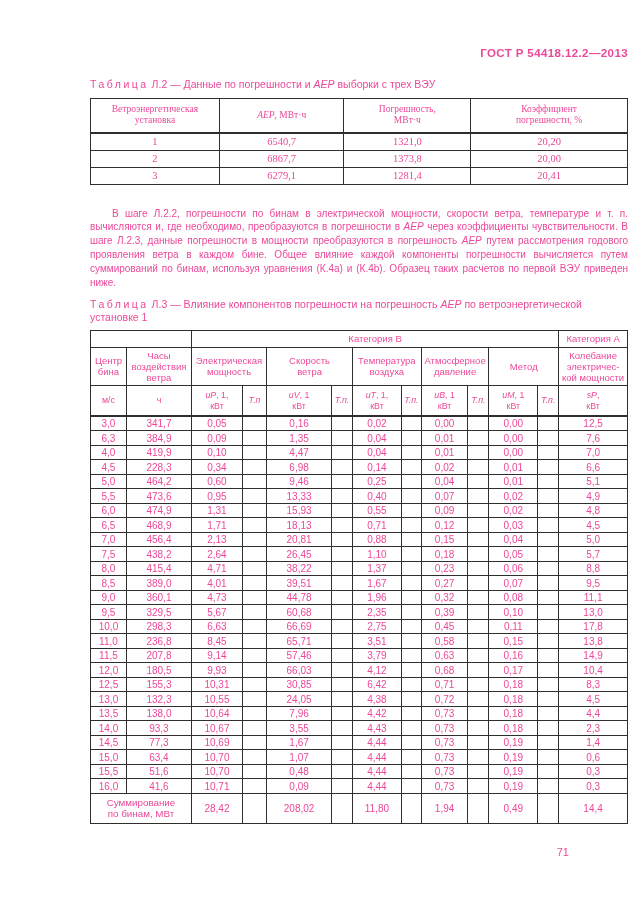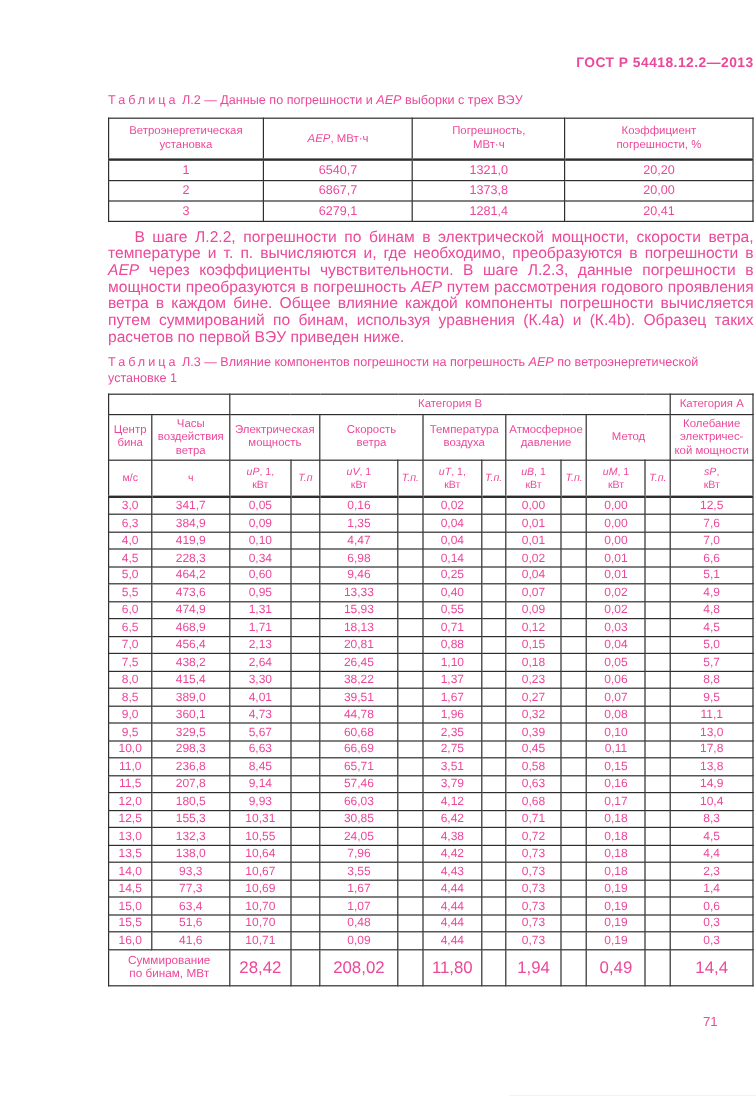--- a/index.html
+++ b/index.html
@@ -19,55 +19,55 @@
     text-align:right;
     font-size:11.5px;
     font-weight:bold;
     letter-spacing:0.4px;
   }
   .caption { margin-top:19px; font-size:10.5px; line-height:13px; }
   .caption .cap-label { letter-spacing:2.5px; }
   .caption2 { margin-top:8px; }
   .it { font-style:italic; }
   .para {
-    margin-top:6px;
-    font-size:13px;
+    margin-top:22px;
+    font-size:10px;
     line-height:13.9px;
     text-align:justify;
     text-indent:22px;
   }
   table {
     border-collapse:collapse;
     table-layout:fixed;
     width:538px;
     background:#fff;
   }
   th, td {
     border:1px solid #2e2e2e;
     text-align:center;
     vertical-align:middle;
     white-space:pre-line;
     overflow:hidden;
     font-weight:normal;
   }
   
-  .tbl-l2 { margin-top:7px; border:1.6px solid #2e2e2e; }
+  .tbl-l2 { margin-top:7px; border:1.6px solid #2e2e2e;font-family:Liberation Serif, serif; }
   .tbl-l2 th { font-size:9.5px; line-height:11.5px; height:34px; border-bottom:2px solid #2e2e2e; }
   .tbl-l2 td { font-size:10.5px; height:17px; line-height:16px; }
   
   .tbl-l3 { margin-top:6px; border:1.6px solid #2e2e2e; }
   .tbl-l3 .cat-row th { font-size:9.5px; height:17px; line-height:15px;text-align:center; }
   .tbl-l3 .grp-row th { font-size:9.5px; line-height:11px; height:38px; padding:1px 1px;margin-top:48px; }
   .tbl-l3 .unit-row th { font-size:8.8px; line-height:10.5px; height:31px; border-bottom:2px solid #2e2e2e; }
   .tbl-l3 td { font-size:10px; height:14.5px; line-height:13px; padding:0 1px; }
-  .tbl-l3 .sum-row td { font-size:14px; height:30px; }
+  .tbl-l3 .sum-row td { font-size:10px; height:30px; }
   .tbl-l3 .sum-row .sum-label { font-size:9.8px; line-height:11.5px; }
   .page-num {
     position:absolute;
-    right:32px; top:846px;
+    right:61px; top:846px;
     font-size:11px;
   }
 </style>
 </head>
 <body>
 
 <div class="page">
   <div class="content">
 
     <div class="doc-header">ГОСТ Р 54418.12.2—2013</div>
@@ -332,21 +332,21 @@
             <td></td>
             <td>0,18</td>
             <td></td>
             <td>0,05</td>
             <td></td>
             <td>5,7</td>
           </tr>
           <tr>
             <td>8,0</td>
             <td>415,4</td>
-            <td>3,30</td>
+            <td>4,71</td>
             <td></td>
             <td>38,22</td>
             <td></td>
             <td>1,37</td>
             <td></td>
             <td>0,23</td>
             <td></td>
             <td>0,06</td>
             <td></td>
             <td>8,8</td>

